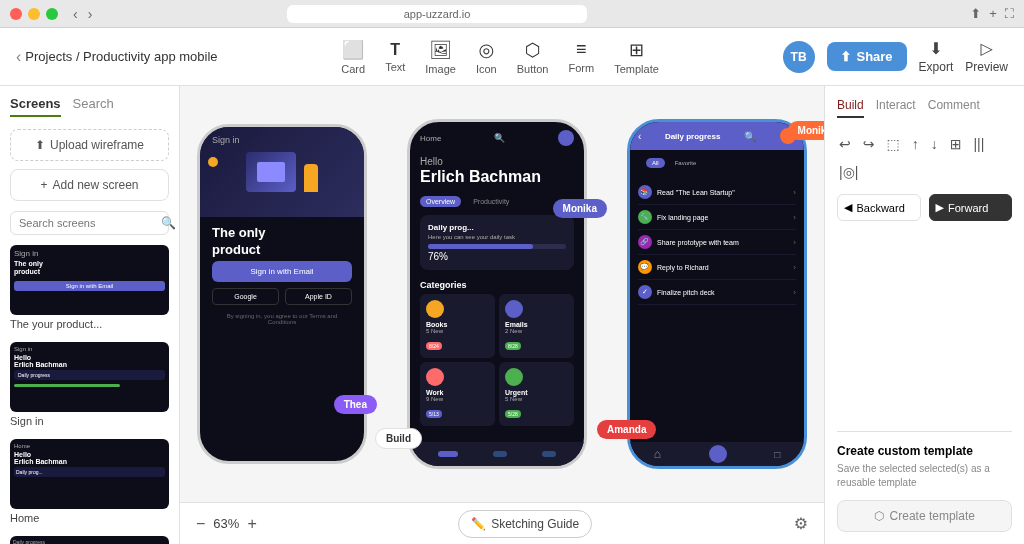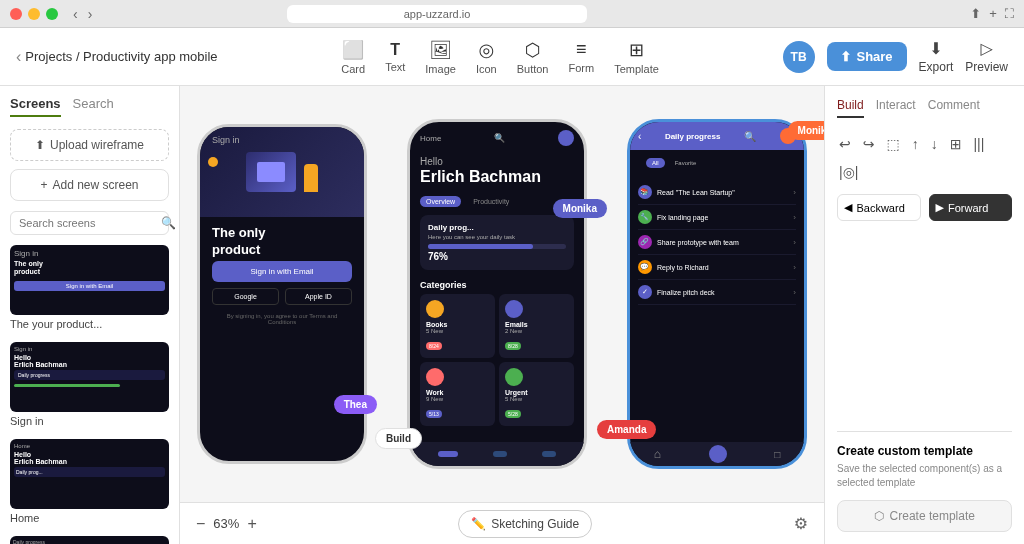--- a/index.html
+++ b/index.html
@@ -78,21 +78,21 @@
     .home-name { font-size: 16px; font-weight: 700; line-height: 1.2; }
     .home-tabs { display: flex; gap: 6px; padding: 4px 10px; }
     .home-tab { font-size: 7px; padding: 2px 6px; border-radius: 10px; cursor: pointer; }
     .home-tab.active { background: #5b5fc7; color: white; }
     .home-tab.inactive { color: #888; }
     .home-progress-card { background: #1a1a2e; border-radius: 8px; margin: 4px 10px; padding: 8px; }
     .home-progress-title { font-size: 8px; font-weight: 600; margin-bottom: 2px; }
     .home-progress-sub { font-size: 6px; color: #aaa; margin-bottom: 4px; }
     .progress-bar-bg { background: #2d2d4e; border-radius: 3px; height: 5px; }
     .progress-bar-fill { background: #5b5fc7; border-radius: 3px; height: 5px; }
-    .progress-pct { font-size: 10px; font-weight: 700; margin-top: 2px; }
+    .progress-pct { font-size: 10px; font-weight: 400; margin-top: 2px; }
     .home-categories { padding: 6px 10px 4px; }
     .home-categories-title { font-size: 9px; font-weight: 600; margin-bottom: 4px; }
     .category-grid { display: grid; grid-template-columns: 1fr 1fr; gap: 4px; }
     .category-card { background: #1a1a2e; border-radius: 6px; padding: 6px; }
     .category-icon { width: 18px; height: 18px; border-radius: 50%; margin-bottom: 3px; }
     .category-name { font-size: 7px; font-weight: 600; }
     .category-count { font-size: 6px; color: #aaa; }
     .category-badge { font-size: 5px; background: #ff6b6b; color: white; border-radius: 4px; padding: 1px 3px; margin-top: 2px; display: inline-block; }
     .home-bottom-nav { position: absolute; bottom: 0; left: 0; right: 0; background: #1a1a2e; height: 24px; display: flex; align-items: center; justify-content: space-around; padding: 0 10px; }
     .nav-dot { width: 20px; height: 6px; border-radius: 3px; }
@@ -464,21 +464,21 @@
         <span>Backward</span>
       </button>
       <button class="direction-btn" style="background:#333;color:white;border-color:#333;">
         <span>▶</span>
         <span>Forward</span>
       </button>
     </div>
 
     <div class="create-template-section">
       <div class="create-template-title">Create custom template</div>
-      <div class="create-template-desc">Save the selected component(s) as a selected template</div>
+      <div class="create-template-desc">Save the selected selected(s) as a reusable template</div>
       <button class="create-template-btn">
         <span>⬡</span>
         <span>Create template</span>
       </button>
     </div>
   </div>
 
 </div>
 
 </body></html>

